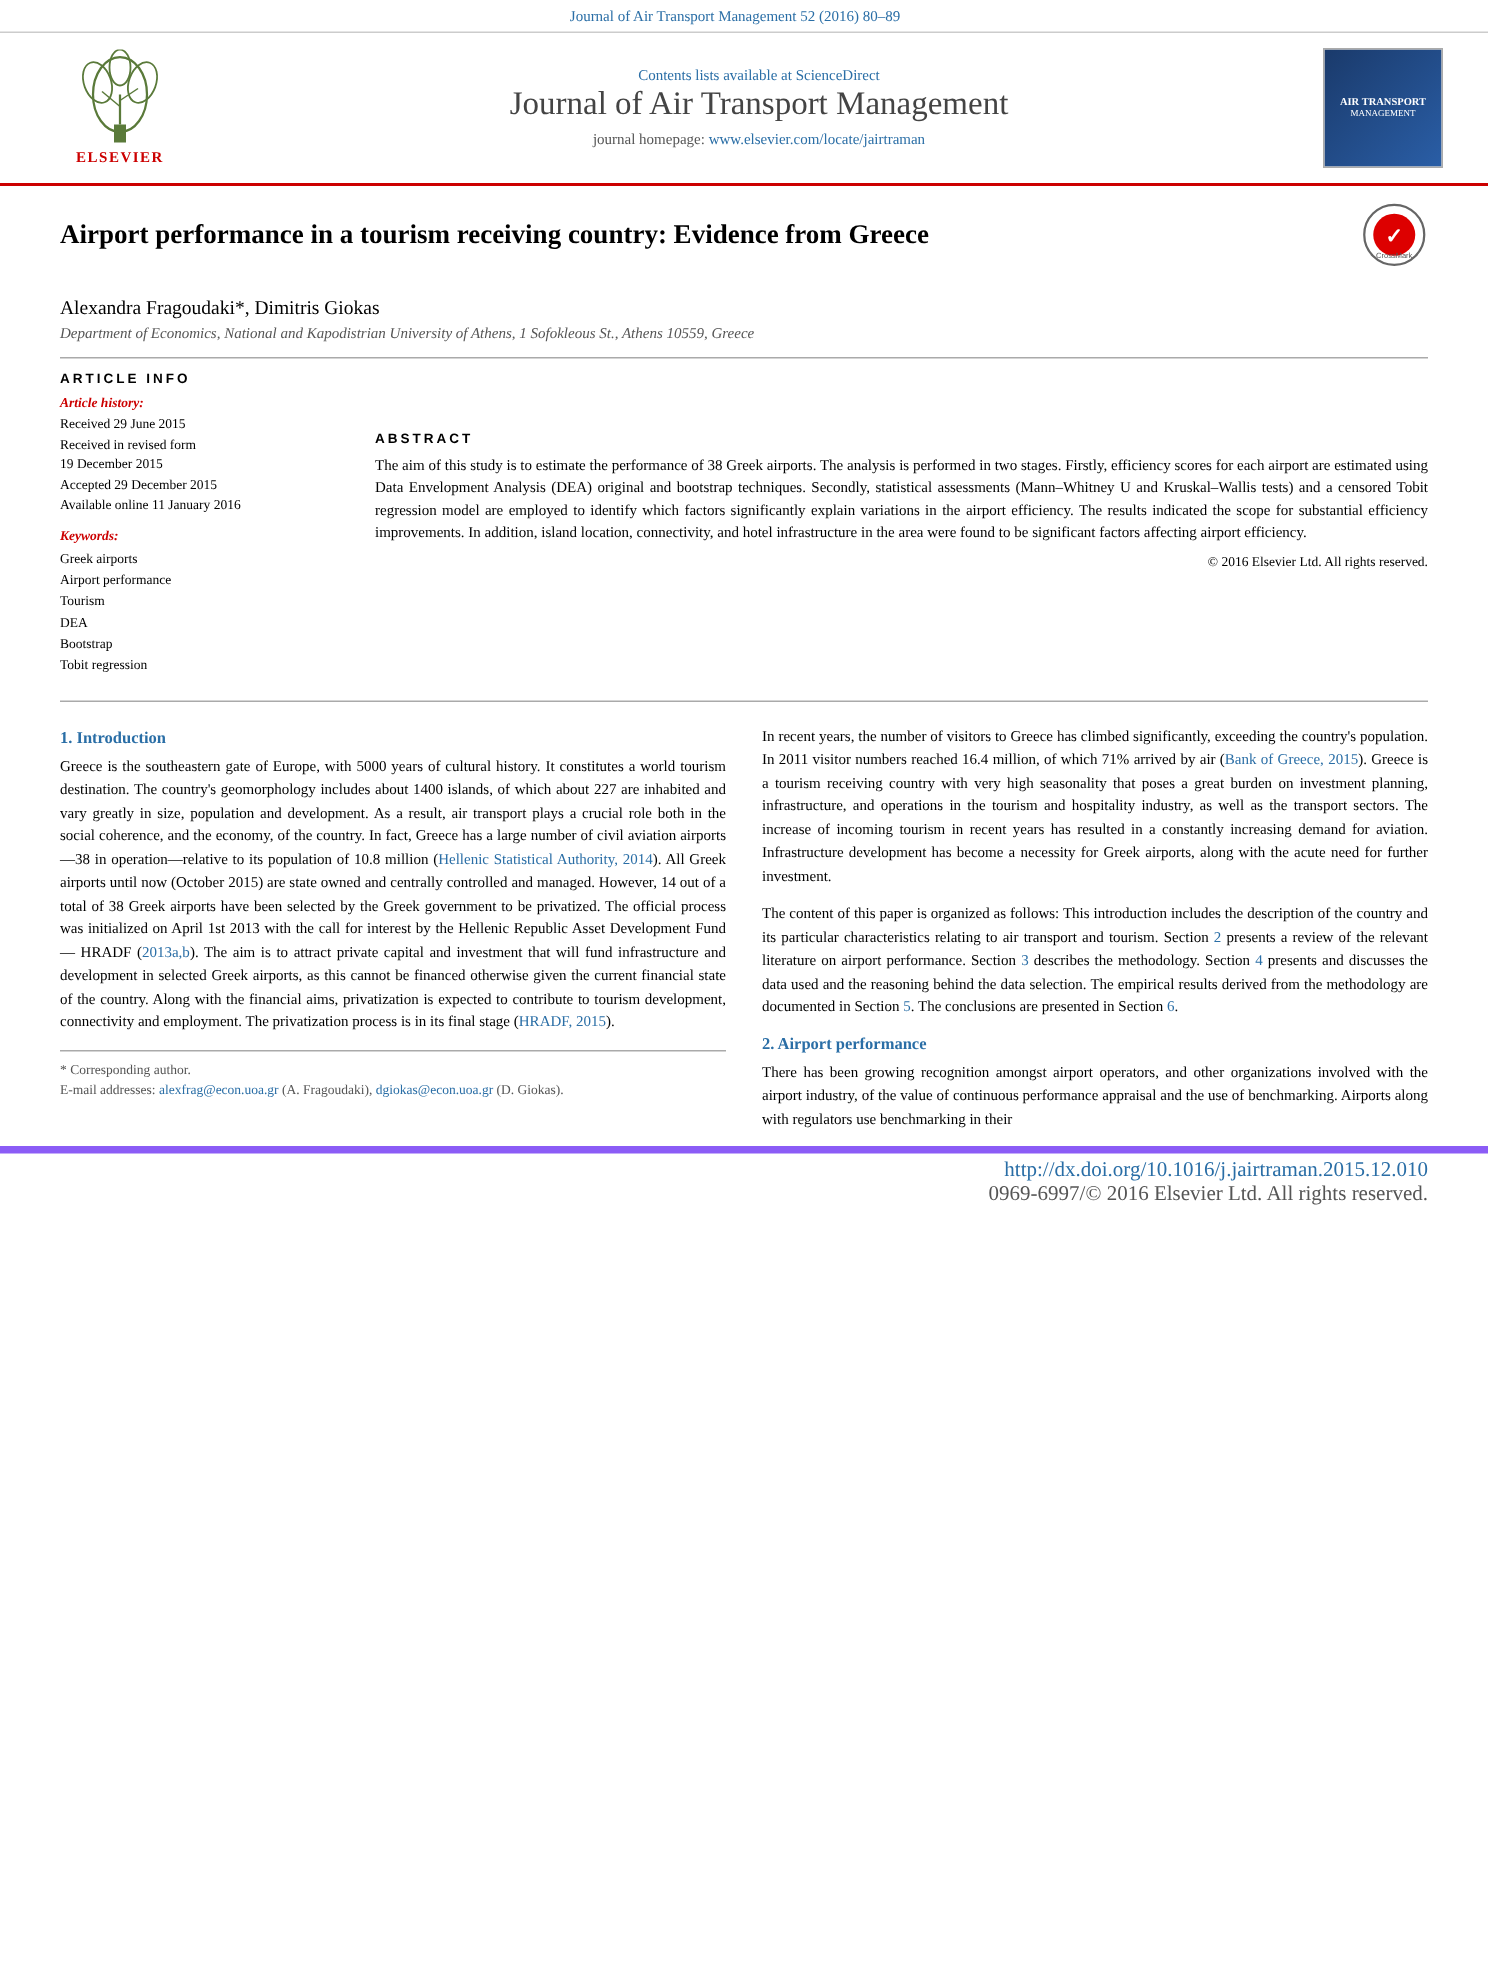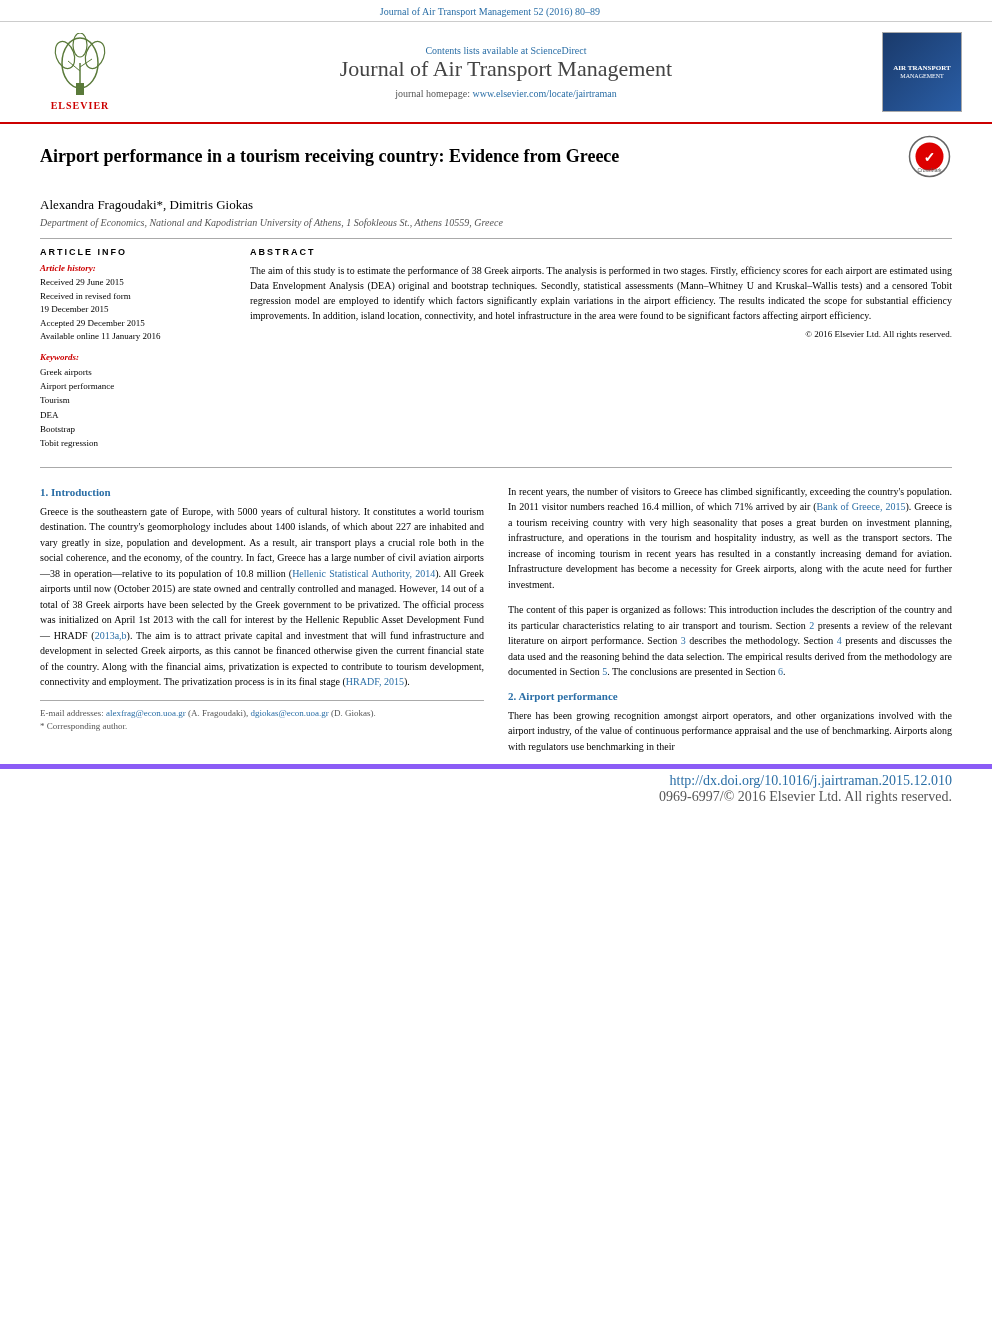--- a/index.html
+++ b/index.html
@@ -117,20 +117,21 @@
       display: flex;
       gap: 20px;
       margin-top: 8px;
     }
     .left-col {
       width: 190px;
       flex-shrink: 0;
     }
     .right-col {
       flex: 1;
+      margin-top: 40px;
     }
     .section-head {
       font-size: 9px;
       letter-spacing: 2px;
       font-weight: bold;
       color: #000;
       margin-bottom: 6px;
       font-family: Arial, sans-serif;
       text-transform: uppercase;
     }
@@ -329,28 +330,28 @@
 <div class="body-section">
   <div class="body-two-col">
 
     <div class="body-left">
       <div class="section-number-title">1. Introduction</div>
       <div class="body-text">
         Greece is the southeastern gate of Europe, with 5000 years of cultural history. It constitutes a world tourism destination. The country's geomorphology includes about 1400 islands, of which about 227 are inhabited and vary greatly in size, population and development. As a result, air transport plays a crucial role both in the social coherence, and the economy, of the country. In fact, Greece has a large number of civil aviation airports—38 in operation—relative to its population of 10.8 million (<span class="link">Hellenic Statistical Authority, 2014</span>). All Greek airports until now (October 2015) are state owned and centrally controlled and managed. However, 14 out of a total of 38 Greek airports have been selected by the Greek government to be privatized. The official process was initialized on April 1st 2013 with the call for interest by the Hellenic Republic Asset Development Fund — HRADF (<span class="link">2013a,b</span>). The aim is to attract private capital and investment that will fund infrastructure and development in selected Greek airports, as this cannot be financed otherwise given the current financial state of the country. Along with the financial aims, privatization is expected to contribute to tourism development, connectivity and employment. The privatization process is in its final stage (<span class="link">HRADF, 2015</span>).
       </div>
 
       <div class="footnote-section">
+        <div class="footnote-text">* Corresponding author.</div>
         <div class="footnote-text">
           <span>E-mail addresses:</span>
           <span class="footnote-link">alexfrag@econ.uoa.gr</span>
           <span>(A. Fragoudaki),</span>
           <span class="footnote-link">dgiokas@econ.uoa.gr</span>
           <span>(D. Giokas).</span>
         </div>
-        <div class="footnote-text">* Corresponding author.</div>
       </div>
     </div>
 
     <div class="body-right">
       <div class="body-text" style="margin-bottom:10px;">
         In recent years, the number of visitors to Greece has climbed significantly, exceeding the country's population. In 2011 visitor numbers reached 16.4 million, of which 71% arrived by air (<span class="link">Bank of Greece, 2015</span>). Greece is a tourism receiving country with very high seasonality that poses a great burden on investment planning, infrastructure, and operations in the tourism and hospitality industry, as well as the transport sectors. The increase of incoming tourism in recent years has resulted in a constantly increasing demand for aviation. Infrastructure development has become a necessity for Greek airports, along with the acute need for further investment.
       </div>
       <div class="body-text" style="margin-bottom:10px;">
         The content of this paper is organized as follows: This introduction includes the description of the country and its particular characteristics relating to air transport and tourism. Section <span class="link">2</span> presents a review of the relevant literature on airport performance. Section <span class="link">3</span> describes the methodology. Section <span class="link">4</span> presents and discusses the data used and the reasoning behind the data selection. The empirical results derived from the methodology are documented in Section <span class="link">5</span>. The conclusions are presented in Section <span class="link">6</span>.
       </div>

